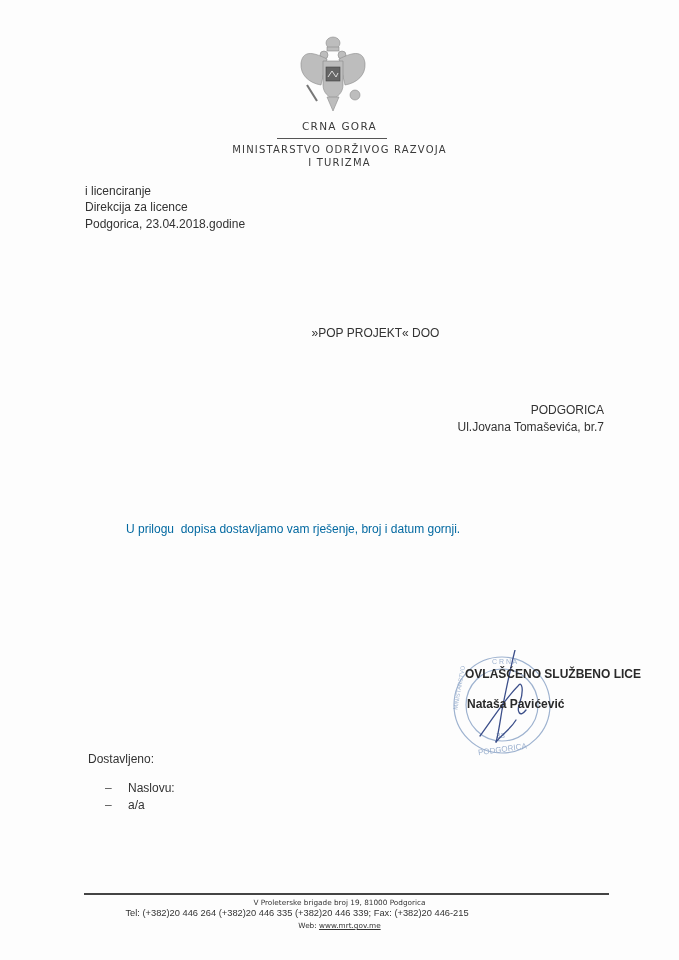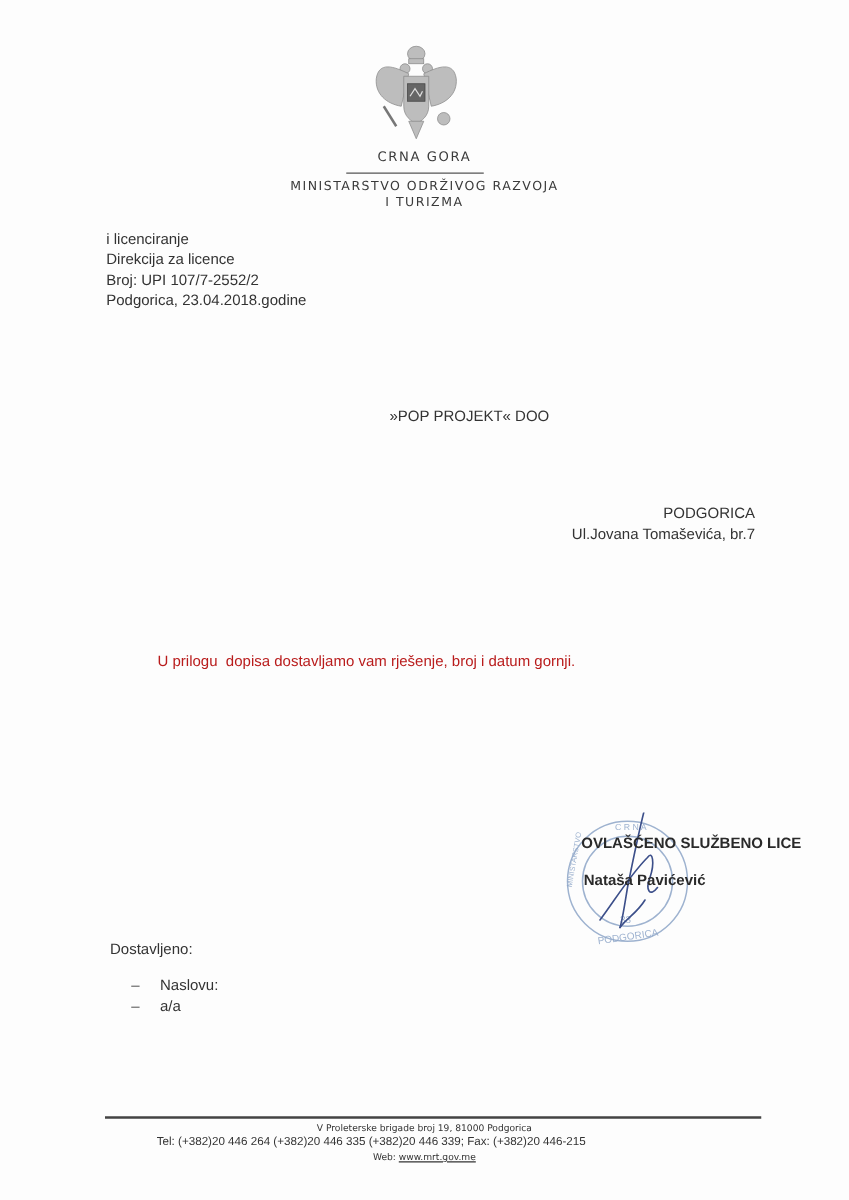--- a/index.html
+++ b/index.html
@@ -8,21 +8,21 @@
     font-family: "Liberation Sans", sans-serif; color: #2a2a2a;
   }
   .abs { position: absolute; }
   .crest { left: 297px; top: 35px; width: 72px; height: 80px; }
   .country { left: 0; width: 679px; top: 120px; text-align: center; font-family: "DejaVu Sans", sans-serif; font-size: 10.5px; letter-spacing: 1.3px; color: #3a3a3a; }
   .rule-small { left: 277px; top: 138px; width: 110px; height: 1px; background: #555; }
   .ministry { left: 0; width: 679px; top: 143px; text-align: center; font-family: "DejaVu Sans", sans-serif; font-size: 10px; letter-spacing: 1.2px; line-height: 13px; color: #3a3a3a; }
   .sender { left: 85px; top: 183px; font-size: 12px; line-height: 16.4px; color: #333; }
   .recipient { left: 0; width: 679px; top: 326px; text-align: center; font-size: 12px; color: #333; margin-left: 36px; }
   .address { right: 75px; top: 402px; text-align: right; font-size: 12px; line-height: 17px; color: #333; }
-  .body-text { left: 126px; top: 522px; font-size: 12px; color: #b91c1c; white-space: pre; }
+  .body-text { left: 126px; top: 522px; font-size: 12px; color: #0369a1; white-space: pre; }
   .signature-title { left: 420px; top: 667px; font-size: 12px; font-weight: bold; color: #2a2a2a; margin-left: 45px; }
   .signature-name { left: 467px; top: 697px; font-size: 12px; font-weight: bold; color: #2a2a2a; }
   .stamp { left: 440px; top: 650px; width: 125px; height: 110px; }
   .delivered { left: 88px; top: 752px; font-size: 12px; color: #333; }
   .delivered-list { left: 105px; top: 780px; font-size: 12px; line-height: 16.5px; color: #333; margin: 0; padding: 0; list-style: none; }
   .delivered-list li .dash { display: inline-block; width: 23px; color: #555; }
   .footer-rule { left: 84px; top: 893px; width: 525px; height: 2px; background: #444; }
   .footer-address { left: 0; width: 679px; top: 898px; text-align: center; font-family: "DejaVu Sans", sans-serif; font-size: 7.3px; color: #333; }
   .footer-phones { left: 0; width: 594px; top: 908px; text-align: center; font-size: 9.3px; color: #333; }
   .footer-web { left: 0; width: 679px; top: 921px; text-align: center; font-family: "DejaVu Sans", sans-serif; font-size: 7.3px; color: #333; }
@@ -57,21 +57,20 @@
 <div class="abs country">CRNA GORA</div>
 <div class="abs rule-small"></div>
 <div class="abs ministry">
   <div>MINISTARSTVO ODRŽIVOG RAZVOJA</div>
   <div>I TURIZMA</div>
 </div>
 
 <div class="abs sender">
   <div>i licenciranje</div>
   <div>Direkcija za licence</div>
-  <div>Broj: UPI 107/7-2552/2</div>
   <div>Podgorica, 23.04.2018.godine</div>
 </div>
 
 <div class="abs recipient">»POP PROJEKT« DOO</div>
 <div class="abs address">
   <div>PODGORICA</div>
   <div>Ul.Jovana Tomaševića, br.7</div>
 </div>
 
 <div class="abs body-text">U prilogu  dopisa dostavljamo vam rješenje, broj i datum gornji.</div>

